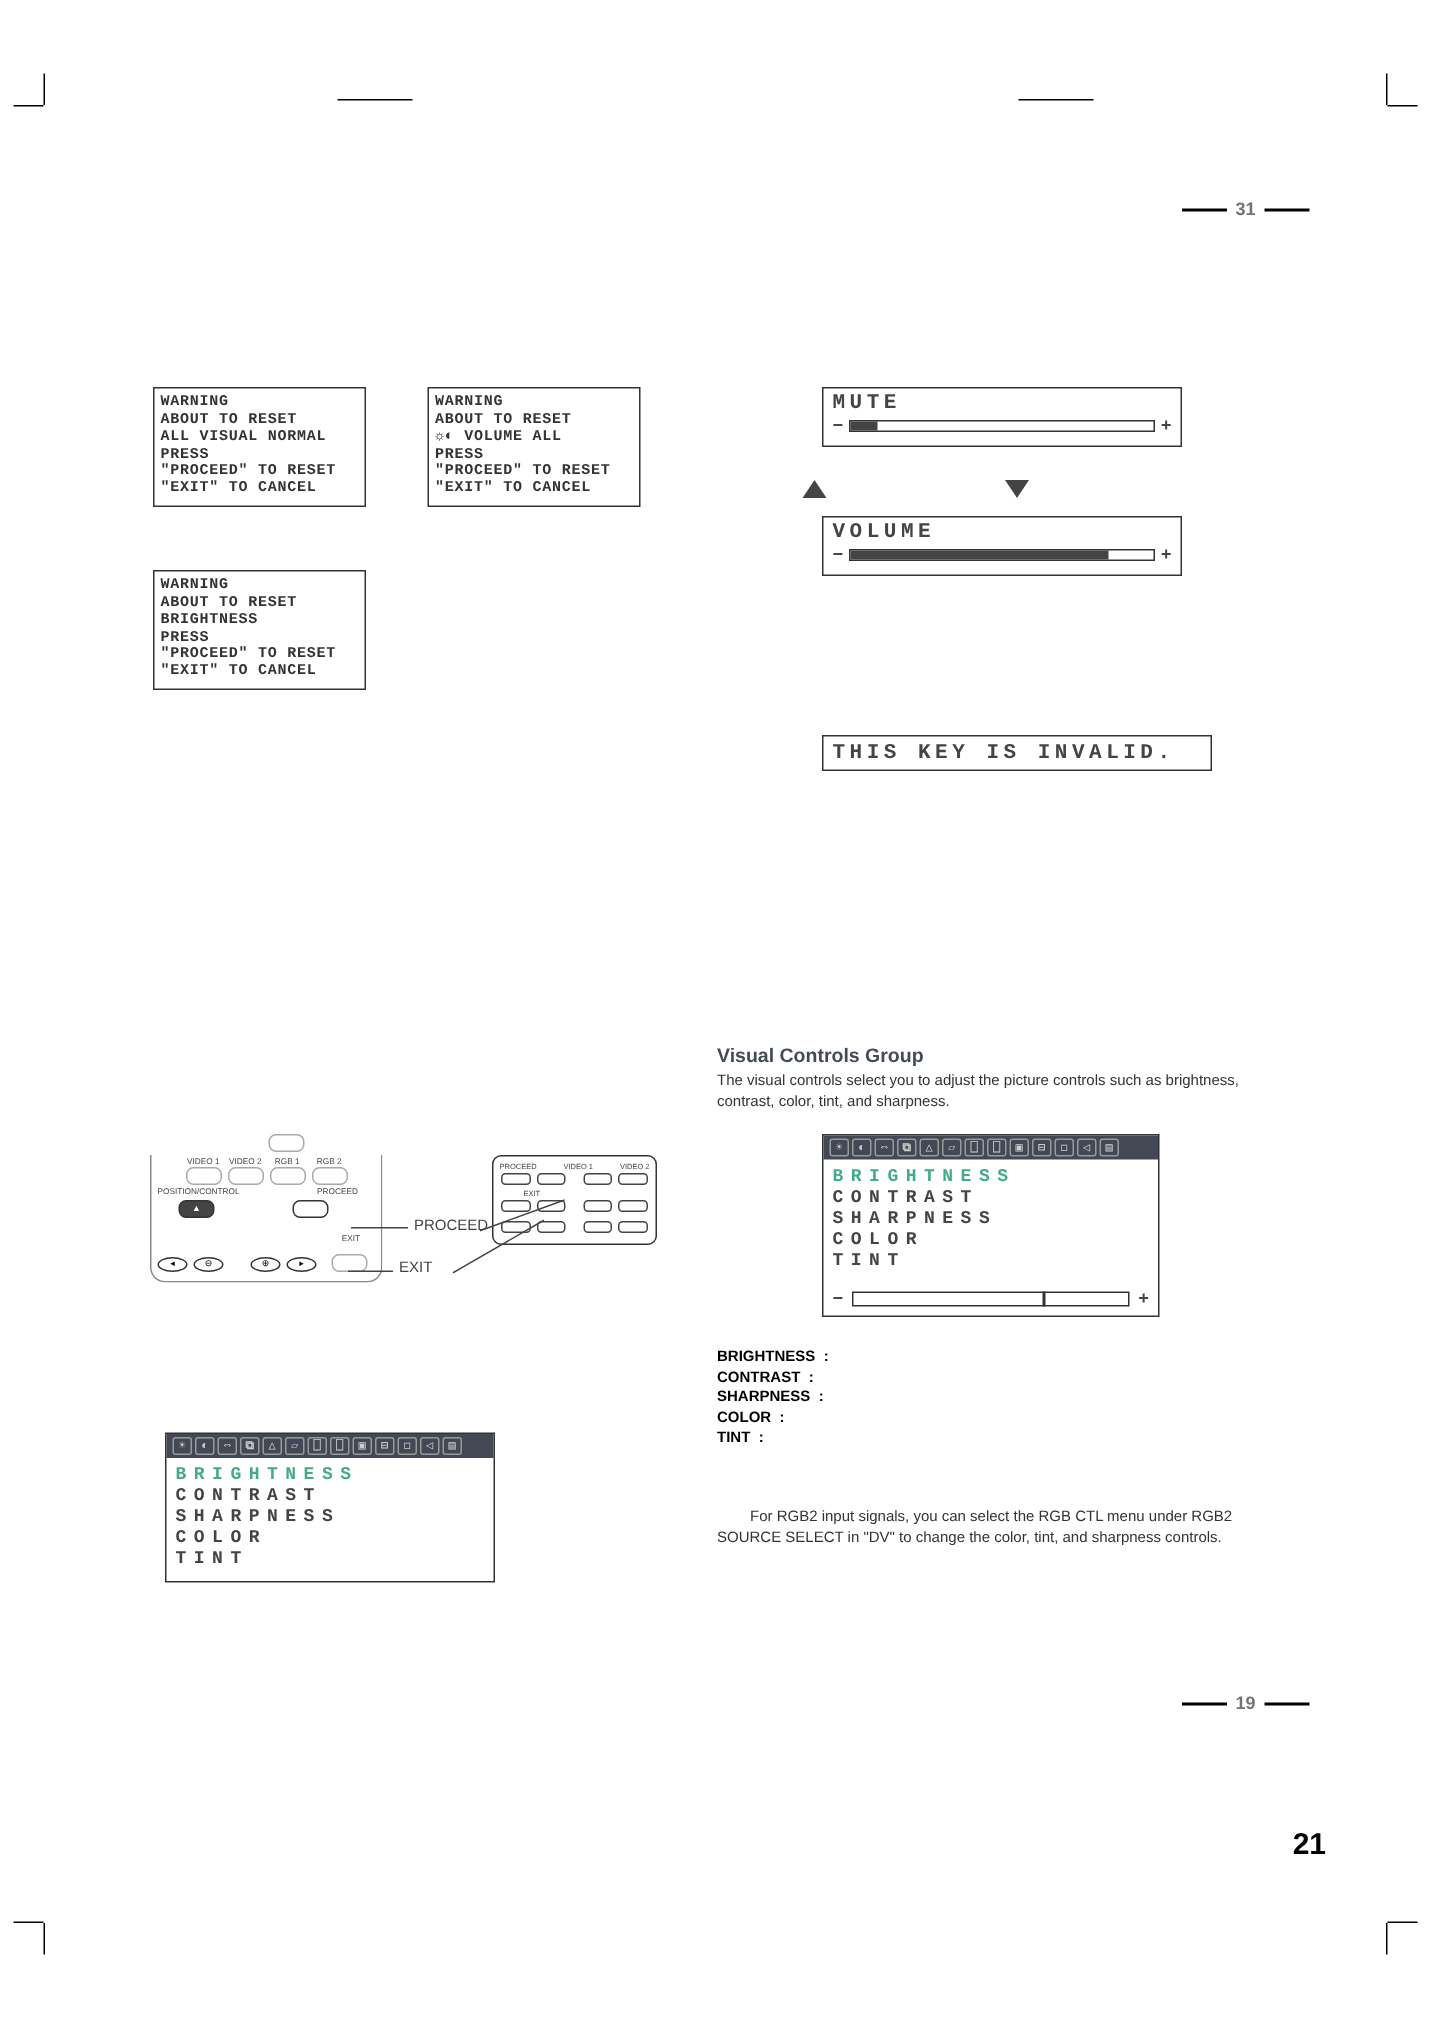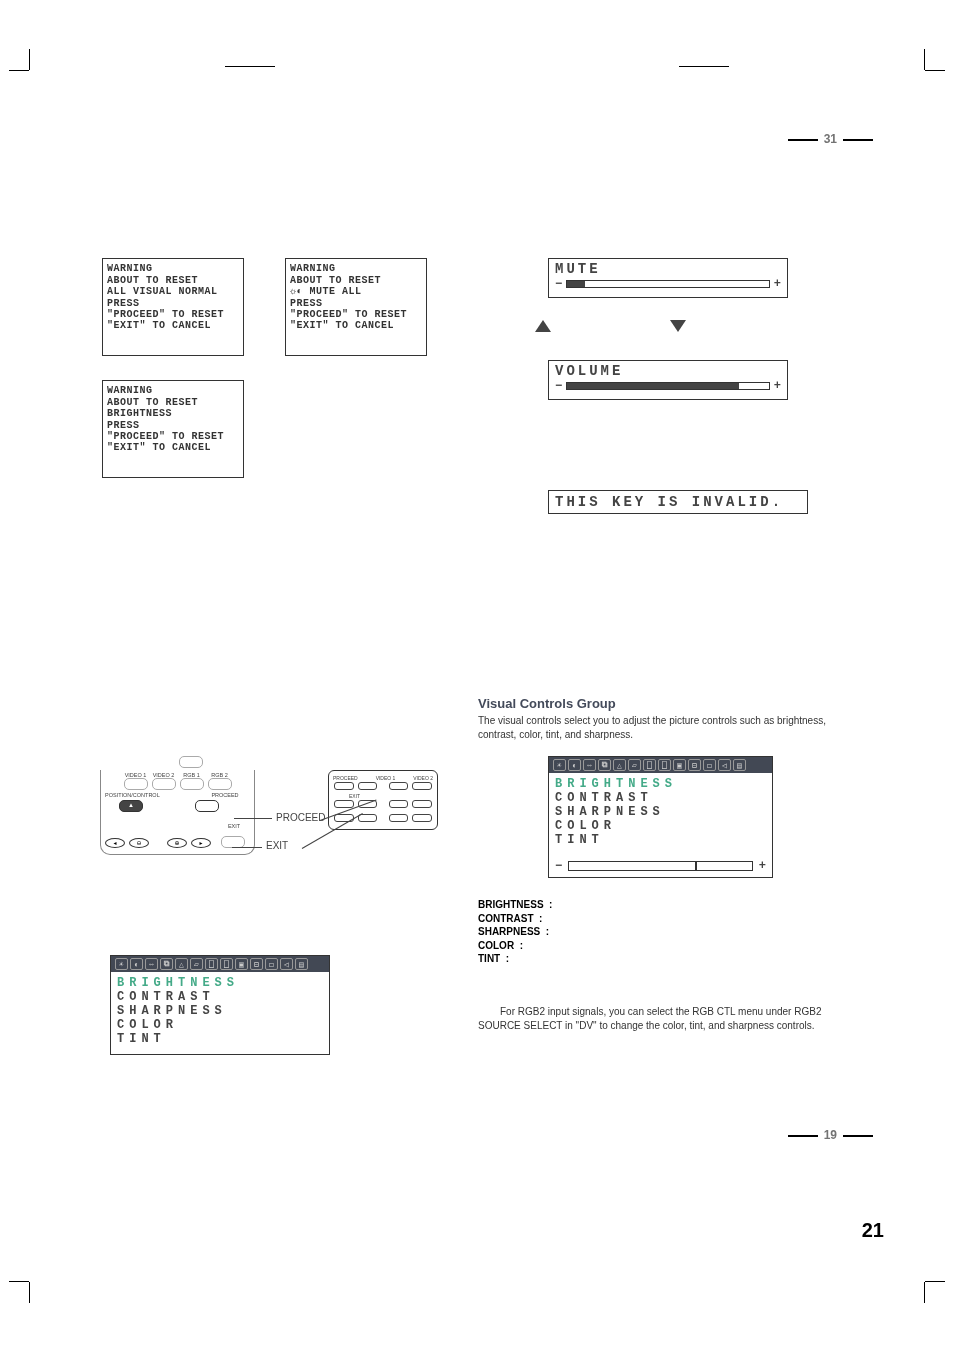--- a/index.html
+++ b/index.html
@@ -21,35 +21,35 @@
 
 .pagenum{position:absolute;right:75px;font-size:12px;font-weight:bold;color:#737373}
 .pagenum::before,.pagenum::after{content:"";display:inline-block;width:30px;height:2px;background:#000;vertical-align:middle;margin:0 6px}
 .pagenum.p31{top:132px}
 .pagenum.p32{top:1128px}
 
 
 .mainpage{position:absolute;right:70px;bottom:110px;font-size:20px;font-weight:bold}
 
 
-.warn{position:absolute;width:142px;border:1px solid #333;padding:4px 4px 24px;background:#fff;font-family:'Courier New',monospace;font-size:10px;font-weight:bold;letter-spacing:.5px;color:#333}
+.warn{position:absolute;width:142px;border:1px solid #333;padding:4px 4px 6px;background:#fff;font-family:'Courier New',monospace;font-size:10px;font-weight:bold;letter-spacing:.5px;color:#333}
 .warn .hdr{color:#333}
 .warn .line-set{margin-top:1px}
 .warn1{left:102px;top:258px}
 .warn2{left:102px;top:380px}
 .warn3{left:285px;top:258px}
 
 
 .slider-box{position:absolute;left:548px;width:240px;border:1px solid #333;padding:2px 6px 6px;font-family:'Courier New',monospace;font-size:14px;font-weight:bold;letter-spacing:3px;color:#444}
 .slider-box .bar{display:flex;align-items:center;font-size:12px;letter-spacing:0}
 .slider-box .track{flex:1;height:8px;border:1px solid #333;margin:0 4px;position:relative}
 .slider-box .fill{position:absolute;left:0;top:0;bottom:0;background:#444}
 .mute{top:258px}
 .mute .fill{width:9%}
-.vol{top:360px}
+.vol{top:344px}
 .vol .fill{width:85%}
 
 .tri{position:absolute;width:0;height:0;border-style:solid}
 .tri.up{left:535px;top:320px;border-width:0 8px 12px 8px;border-color:transparent transparent #444 transparent}
 .tri.dn{left:670px;top:320px;border-width:12px 8px 0 8px;border-color:#444 transparent transparent transparent}
 
 .invalid{position:absolute;left:548px;top:490px;width:260px;border:1px solid #333;padding:3px 6px;font-family:'Courier New',monospace;font-size:14px;font-weight:bold;letter-spacing:3px;color:#444}
 
 
 .remote{position:absolute;left:100px;top:756px;width:155px}
@@ -140,21 +140,21 @@
     <div>PRESS</div>
     <div>"PROCEED" TO RESET</div>
     <div>"EXIT" TO CANCEL</div>
   </div>
 </div>
 
 <div class="warn warn3">
   <div class="hdr">WARNING</div>
   <div class="line-set">
     <div>ABOUT TO RESET</div>
-    <div>☼◐ MUTE ALL</div>
+    <div>☼◐ VOLUME ALL</div>
   </div>
   <div class="line-set">
     <div>PRESS</div>
     <div>"PROCEED" TO RESET</div>
     <div>"EXIT" TO CANCEL</div>
   </div>
 </div>
 
 <div class="slider-box mute">
   <div>MUTE</div>

